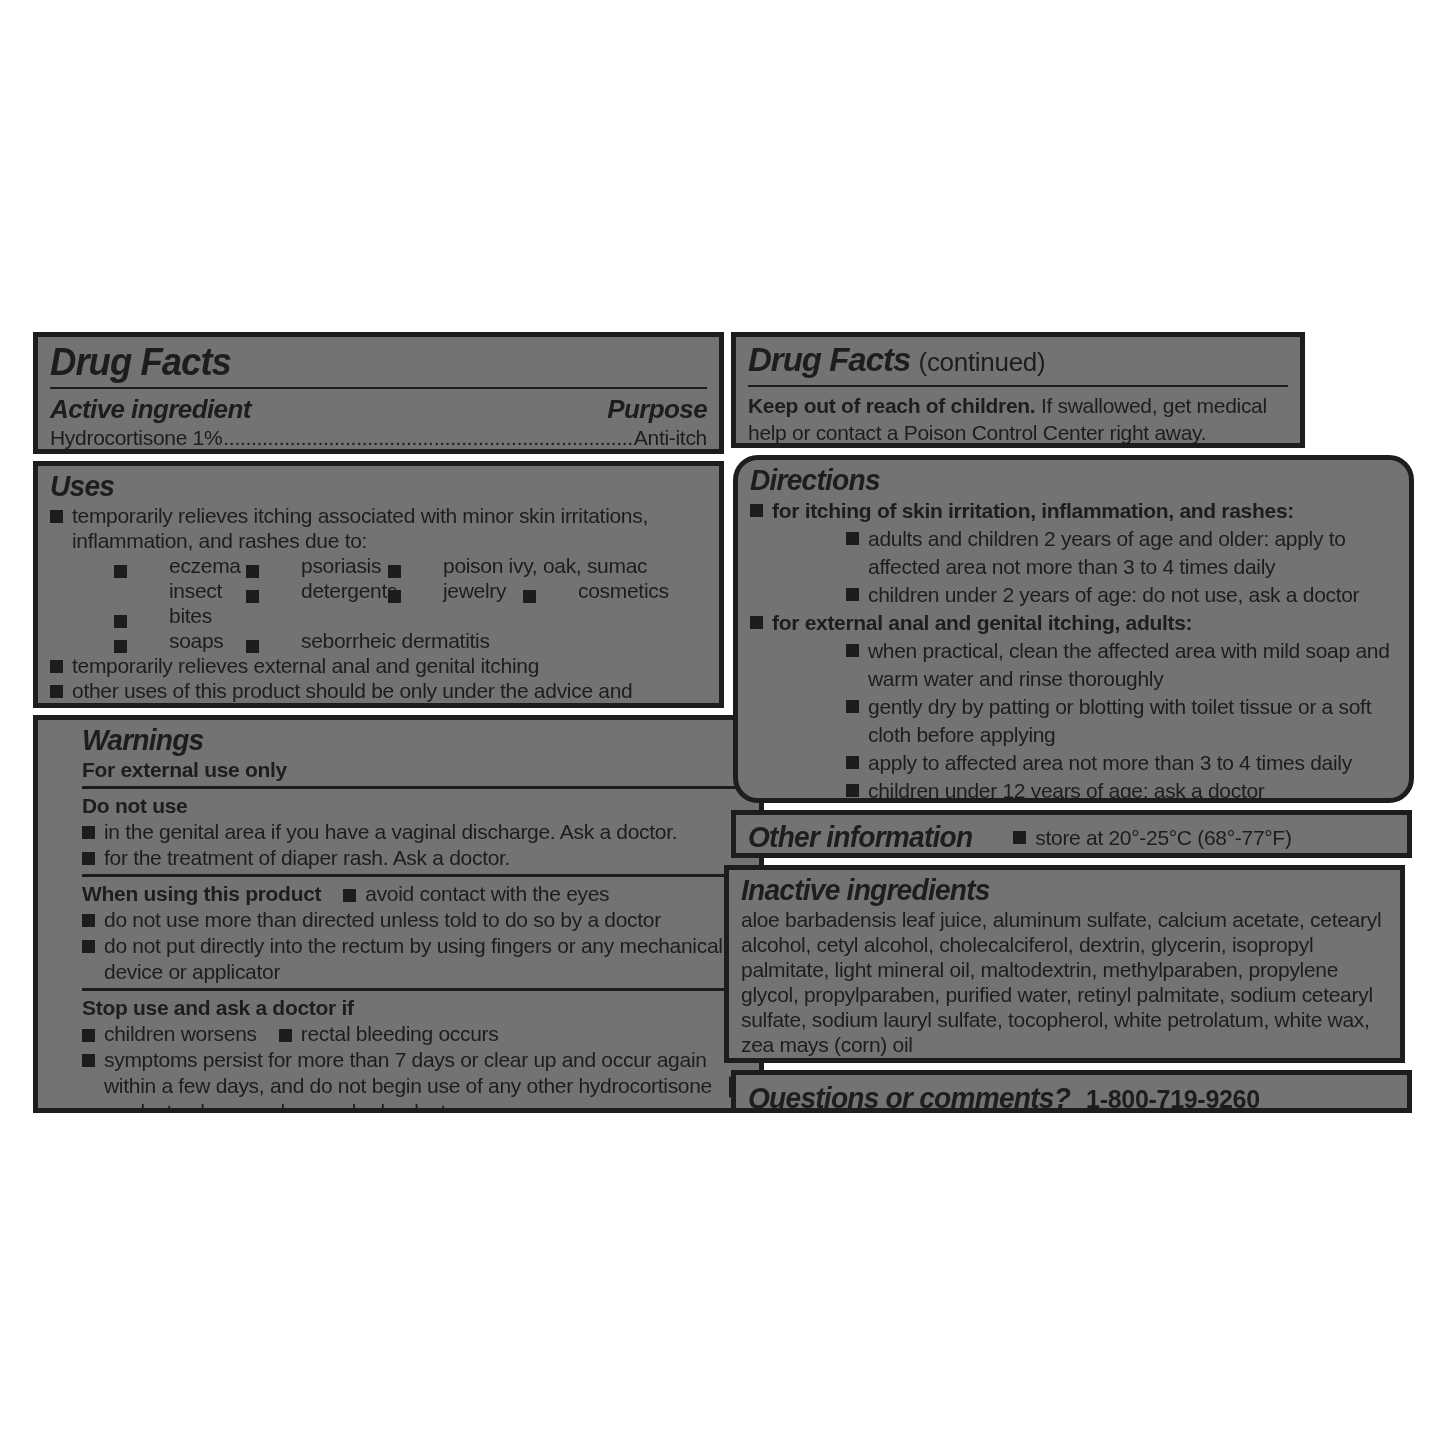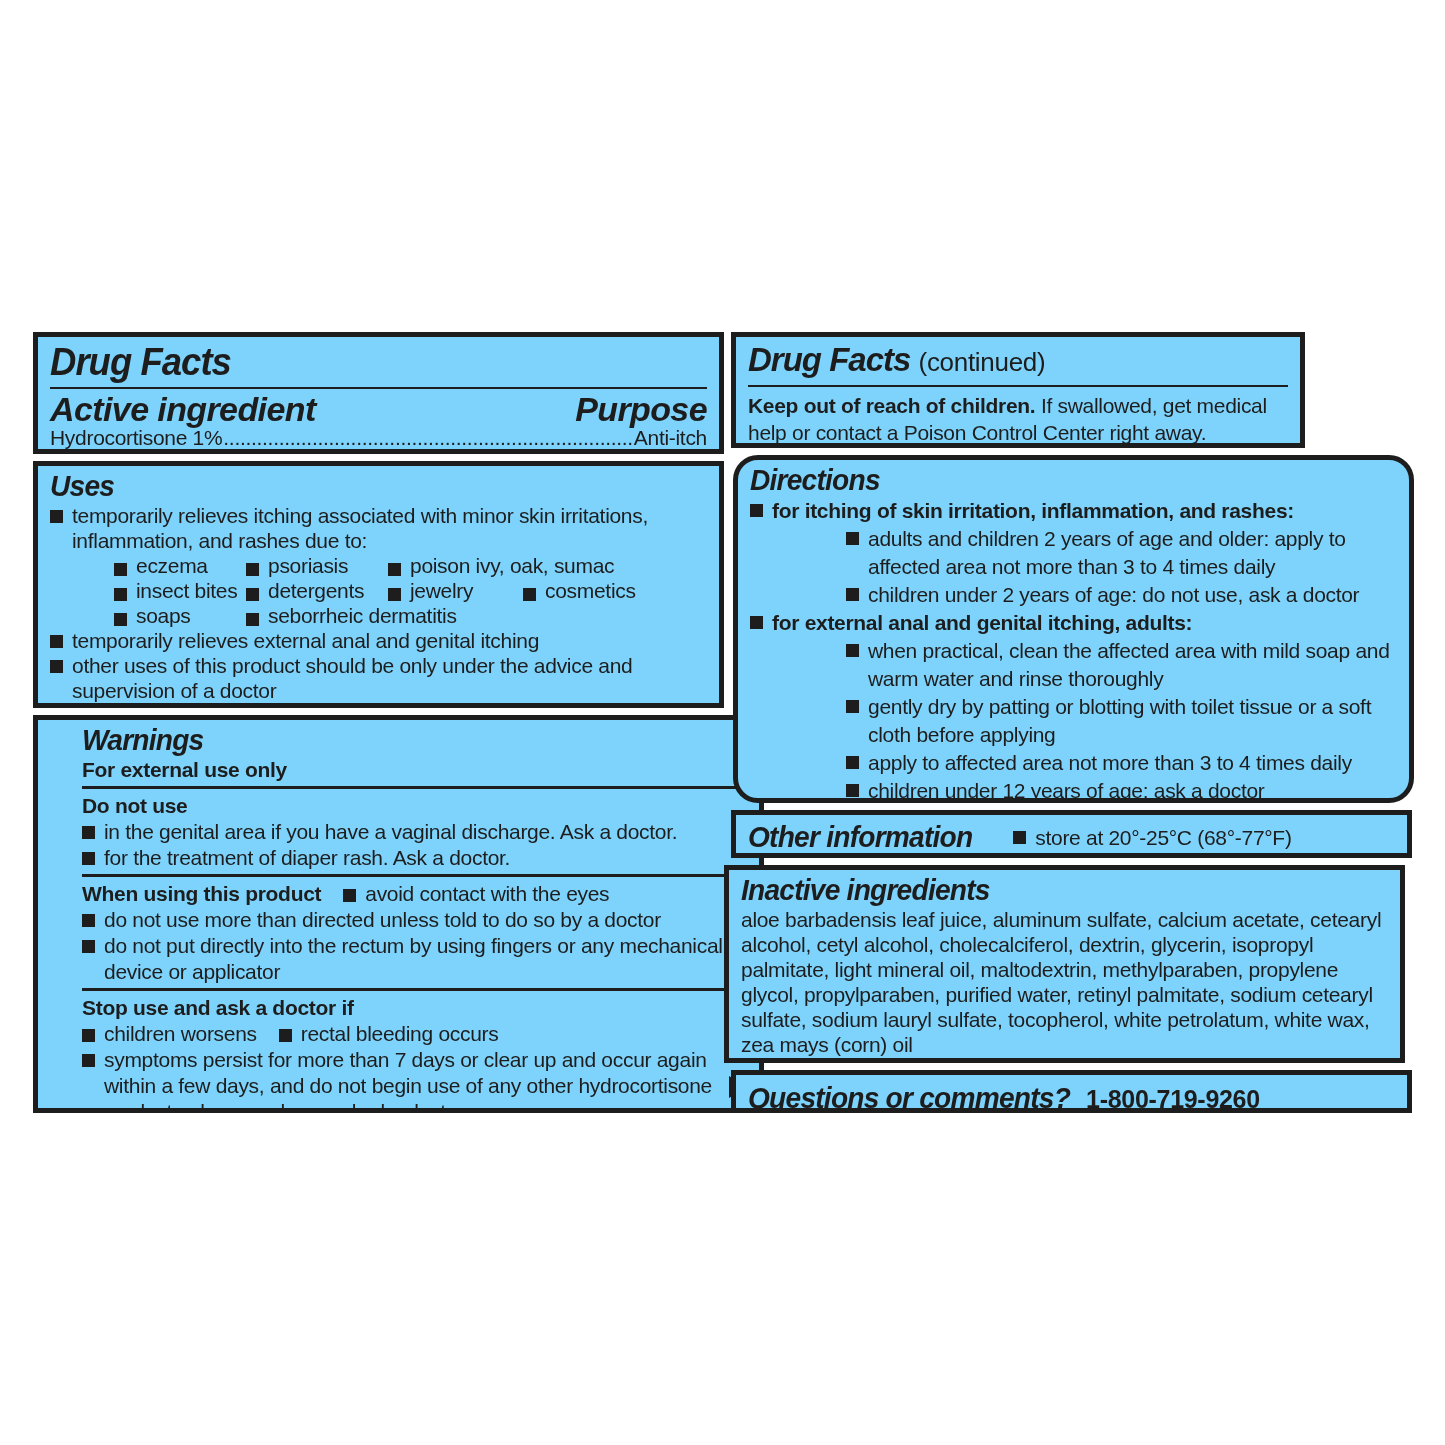--- a/index.html
+++ b/index.html
@@ -2,21 +2,21 @@
 <html><head>
 <meta charset="utf-8">
 <style>
   html,body{margin:0;padding:0;background:#ffffff;}
   body{
     width:1445px;height:1445px;position:relative;overflow:hidden;
     font-family:"Liberation Sans",sans-serif;color:#1d1d1d;
     -webkit-font-smoothing:antialiased;
   }
   .box{
-    position:absolute;background:#7dd3fc;border:5px solid #1d1d1d;
+    position:absolute;background:#737373;border:5px solid #1d1d1d;
     box-sizing:border-box;padding:4px 12px;overflow:hidden;
   }
   
   #lbox-header   {left:33px;  top:332px;  width:691px; height:122px;}
   #lbox-uses     {left:33px;  top:461px;  width:691px; height:247px;}
   #lbox-warnings {left:33px;  top:715px;  width:731px; height:398px;padding-left:44px;}
   #rbox-header   {left:731px; top:332px;  width:574px; height:116px;}
   #rbox-directions{left:733px;top:455px;  width:681px; height:348px;border-radius:25px;}
   #rbox-other    {left:731px; top:810px;  width:681px; height:48px;}
   #rbox-inactive {left:724px; top:865px;  width:681px; height:198px;}
@@ -35,32 +35,32 @@
   .cont{font-size:26px;font-weight:normal;font-style:normal;letter-spacing:-0.3px;}
   .rule{height:0;border-top:3px solid #1d1d1d;margin:3px 0 4px 0;}
   .rule-thin{height:0;border-top:2px solid #1d1d1d;margin:4px 0 5px 0;}
   .sec-head{
     font-size:29px;font-weight:bold;font-style:italic;letter-spacing:-0.8px;
     line-height:33px;transform:scaleX(.97);transform-origin:left;white-space:nowrap;
   }
   .body-t{font-size:21px;line-height:26px;letter-spacing:-0.3px;}
   .b{font-weight:bold;}
   .ai-row{display:flex;justify-content:space-between;align-items:baseline;
-    font-size:34px;font-weight:bold;font-style:italic;letter-spacing:-0.6px;line-height:30px;margin-top:2px;}
+    font-size:26px;font-weight:bold;font-style:italic;letter-spacing:-0.6px;line-height:30px;margin-top:2px;}
   .leader-row{display:flex;align-items:baseline;font-size:21px;letter-spacing:-0.3px;line-height:27px;}
   .leader-dots{flex:1;overflow:hidden;white-space:nowrap;margin:0 1px;}
 
   
   .bullet{display:flex;align-items:flex-start;}
   .sq{flex:none;width:13px;height:13px;background:#1d1d1d;margin:7px 9px 0 0;}
   .sq-in{display:inline-block;width:13px;height:13px;background:#1d1d1d;margin:0 9px 0 0;}
   .bullet .txt{flex:1;}
   .indent-r{margin-left:96px;}
   .cond-row{display:flex;align-items:flex-start;margin-left:64px;}
-  .uitem{display:flex;align-items:center;}
+  .uitem{display:flex;align-items:flex-end;gap:33px;}
   .w1{width:132px;}
   .w2{width:142px;}
   .w3{width:135px;}
   .inline-row{display:flex;align-items:baseline;flex-wrap:nowrap;}
   .inline-row .sq-in{position:relative;top:1px;}
   .gap20{width:22px;}
   .tri{
     position:absolute;right:12px;bottom:10px;width:0;height:0;
     border-left:18px solid #1d1d1d;border-top:11px solid transparent;border-bottom:11px solid transparent;
   }

